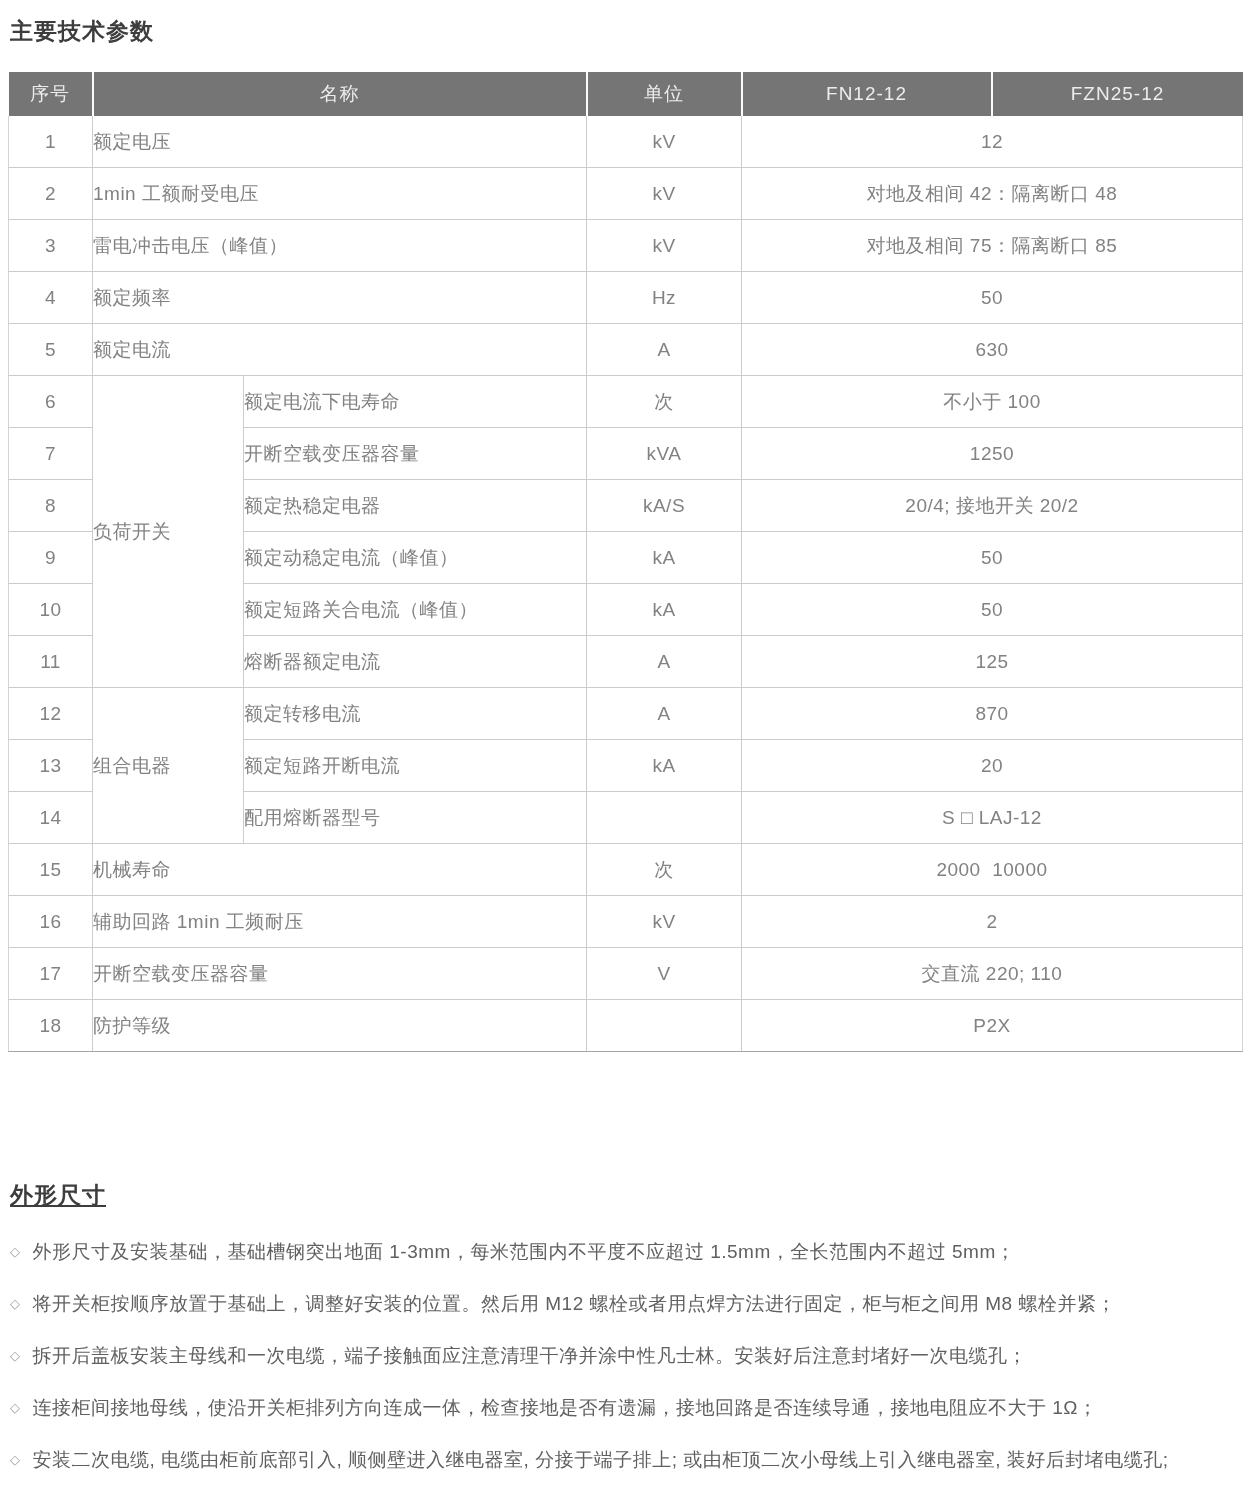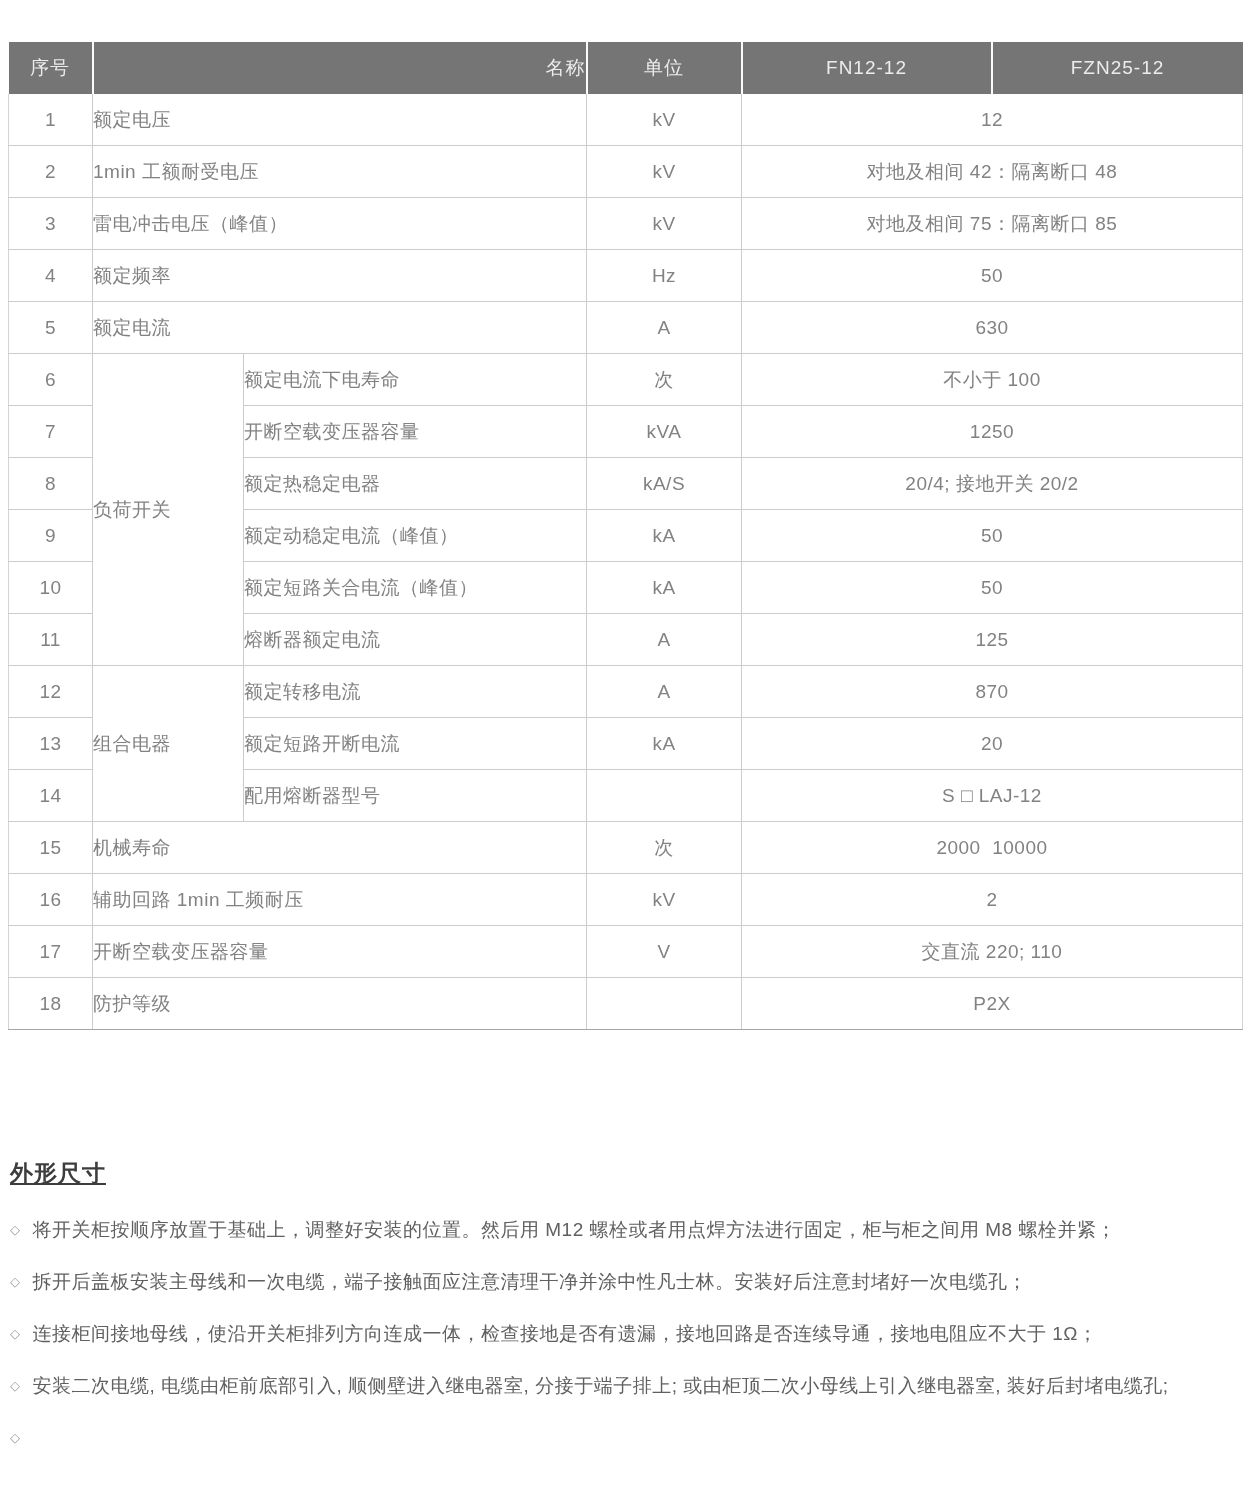--- a/index.html
+++ b/index.html
@@ -15,24 +15,24 @@
     font-size:23px;font-weight:bold;color:#3d3d3d;
     margin:0;padding:0 0 0 2px;letter-spacing:1px;line-height:30px;
   }
 
   table.params{
     border-collapse:collapse;table-layout:fixed;
     width:1234px;margin-top:26px;
   }
   table.params thead th{
     background:#757575;color:#ececec;font-weight:400;
-    font-size:19px;height:52px;padding:0;letter-spacing:1px;
+    font-size:19px;height:44px;padding:0;letter-spacing:1px;
   }
   thead th.h-no{text-align:center;}
-  thead th.h-name{text-align:right;padding-left:25px;}
+  thead th.h-name{text-align:center;padding-left:25px;}
   thead th.h-unit,thead th.h-fn,thead th.h-fzn{text-align:center;}
   thead th + th{border-left:2px solid #fbfbfb;}
 
   table.params tbody td{
     height:51px;font-size:19px;color:#828282;
     border-bottom:1px solid #cccccc;padding:0;
     vertical-align:middle;letter-spacing:0.5px;
   }
   tbody td.no{
     text-align:center;border-left:1px solid #d4d4d4;
@@ -65,20 +65,21 @@
   .diamond{
     color:#9a9a9a;font-size:13px;margin-right:12px;
     display:inline-block;vertical-align:2px;
   }
 </style>
 </head>
 <body>
 
 <div class="wrap">
 
+  <h1 class="sec-title">主要技术参数</h1>
 
   <table class="params">
     <colgroup>
       <col style="width:84px">
         <col style="width:151px">
         <col style="width:343px">
       <col style="width:155px">
         <col style="width:250px">
         <col style="width:251px">
     </colgroup>
@@ -201,20 +202,21 @@
           <td class="nm" colspan="2">防护等级</td>
           <td class="un"></td>
           <td class="val" colspan="2">P2X</td>
         </tr>
       </tbody>
   </table>
 
   <h2 class="sec-title dims-title">外形尺寸</h2>
 
   <ul class="notes">
+      <li><span class="diamond">◇</span><span>外形尺寸及安装基础，基础槽钢突出地面 1-3mm，每米范围内不平度不应超过 1.5mm，全长范围内不超过 5mm；</span></li>
       <li><span class="diamond">◇</span><span>将开关柜按顺序放置于基础上，调整好安装的位置。然后用 M12 螺栓或者用点焊方法进行固定，柜与柜之间用 M8 螺栓并紧；</span></li>
       <li><span class="diamond">◇</span><span>拆开后盖板安装主母线和一次电缆，端子接触面应注意清理干净并涂中性凡士林。安装好后注意封堵好一次电缆孔；</span></li>
       <li><span class="diamond">◇</span><span>连接柜间接地母线，使沿开关柜排列方向连成一体，检查接地是否有遗漏，接地回路是否连续导通，接地电阻应不大于 1Ω；</span></li>
       <li><span class="diamond">◇</span><span>安装二次电缆, 电缆由柜前底部引入, 顺侧壁进入继电器室, 分接于端子排上; 或由柜顶二次小母线上引入继电器室, 装好后封堵电缆孔;</span></li>
       <li><span class="diamond">◇</span></li>
     </ul>
 
 </div>
 
 </body></html>

